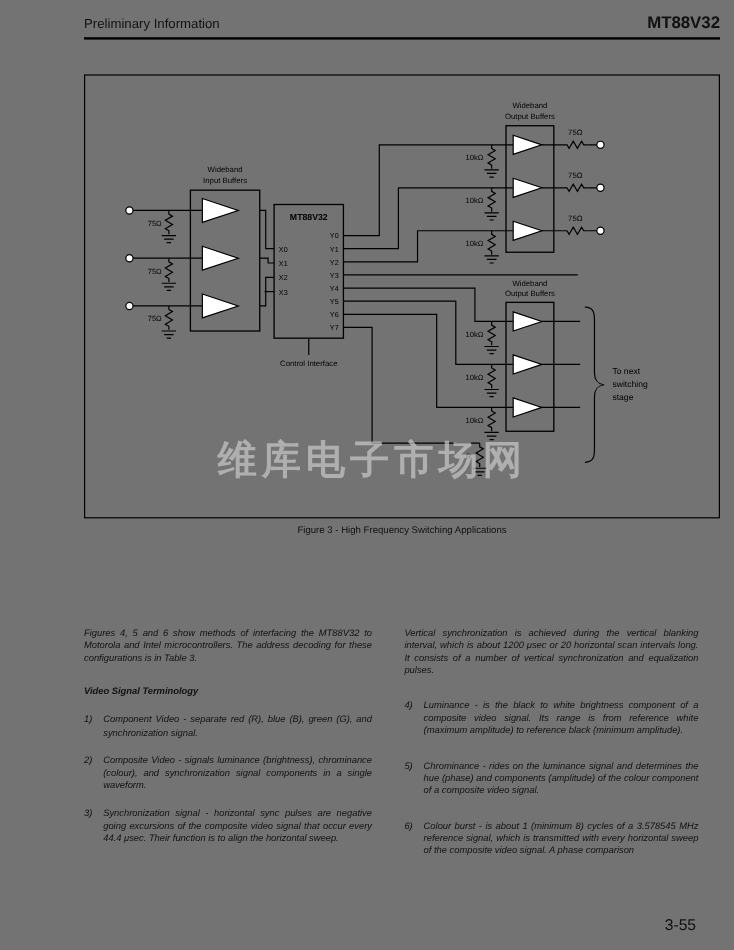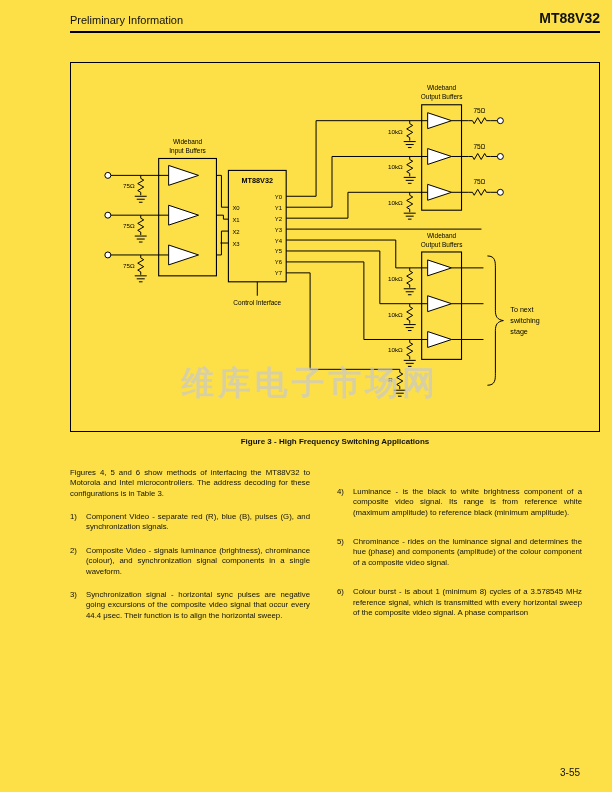--- a/index.html
+++ b/index.html
@@ -1,55 +1,55 @@
 <!DOCTYPE html>
 <html><head>
 <meta charset="utf-8">
 <style>
   * { margin:0; padding:0; box-sizing:border-box; }
   html,body { background:#e9e9e9; }
   body { font-family:"Liberation Sans", sans-serif; color:#111; }
-  .page { position:relative; width:612px; height:792px; background:#fde047; margin:0 auto; overflow:hidden; }
+  .page { position:relative; width:612px; height:792px; background:#737373; margin:0 auto; overflow:hidden; }
 
   
   .header-left  { position:absolute; left:70px; top:14px; font-size:11px; }
   .header-right { position:absolute; right:12px; top:10px; font-size:14px; font-weight:bold; }
   .header-rule  { position:absolute; left:70px; right:12px; top:31px; height:2px; background:#000; }
 
   
   .figure-frame { position:absolute; left:70px; top:62px; width:530px; height:370px; border:1.5px solid #000; }
   .figure-frame svg { display:block; width:100%; height:100%; }
-  .figure-caption { position:absolute; left:70px; top:437px; width:530px; text-align:center; font-size:8px; font-weight:bold; }
+  .figure-caption { position:absolute; left:70px; top:437px; width:530px; text-align:center; font-size:8px; font-weight:normal; }
 
   svg text { font-family:"Liberation Sans", sans-serif; fill:#000; }
   .wire { stroke:#000; stroke-width:1; fill:none; }
   .sym  { stroke:#000; stroke-width:1; fill:none; }
   .box  { stroke:#000; stroke-width:1.1; fill:none; }
   .tri  { stroke:#000; stroke-width:1; fill:#fff; }
   .term { stroke:#000; stroke-width:1; fill:#fff; }
   .lbl-mid  { font-size:6.5px; text-anchor:middle; }
   .lbl-end  { font-size:6.3px; text-anchor:end; }
   .pin      { font-size:6px; }
   .pin-end  { font-size:6px; text-anchor:end; }
   .chip-ttl { font-size:7.3px; font-weight:bold; text-anchor:middle; }
   .note     { font-size:7.2px; }
   .wm       { font-size:33px; font-weight:bold; fill:#c9c9c9; opacity:.7; text-anchor:middle; letter-spacing:4px; }
 
   
-  .body-text { position:absolute; left:70px; top:468px; width:512px; display:flex; }
+  .body-text { position:absolute; left:70px; top:523px; width:512px; display:flex;font-style:italic; }
   .col { font-size:7.8px; line-height:1.33; text-align:justify; }
   .col-left  { width:240px; margin-right:27px; }
   .col-right { width:245px; }
   .vst-heading { font-weight:bold; margin:17px 0 14px 0; }
   .list-item { display:flex; margin-top:13px; }
   .col-right .list-item { margin-top:19px; }
   .item-num  { flex:0 0 16px; }
   .item-text { flex:1; text-align:justify; }
 
-  .page-num { position:absolute; right:32px; bottom:14px; font-size:10px; }
+  .page-num { position:absolute; right:32px; bottom:14px; font-size:13px; }
 </style>
 </head>
 <body>
 
 <div class="page">
 
   <div class="header-left">Preliminary Information</div>
   <div class="header-right">MT88V32</div>
   <div class="header-rule"></div>
 
@@ -195,34 +195,36 @@
 
       <text class="wm" x="240" y="333">维库电子市场网</text>
     </svg>
   </div>
 
   <div class="figure-caption">Figure 3 - High Frequency Switching Applications</div>
 
   <div class="body-text">
     <div class="col col-left">
       <div class="intro">Figures 4, 5 and 6 show methods of interfacing the MT88V32 to Motorola and Intel microcontrollers. The address decoding for these configurations is in Table 3.</div>
+      <div class="vst-heading">Video Signal Terminology</div>
       <div class="list-item">
         <div class="item-num">1)</div>
-        <div class="item-text">Component Video - separate red (R), blue (B), pulses (G), and synchronization signals.</div>
+        <div class="item-text">Component Video - separate red (R), blue (B), green (G), and synchronization signal.</div>
       </div>
       <div class="list-item">
         <div class="item-num">2)</div>
         <div class="item-text">Composite Video - signals luminance (brightness), chrominance (colour), and synchronization signal components in a single waveform.</div>
       </div>
       <div class="list-item">
         <div class="item-num">3)</div>
         <div class="item-text">Synchronization signal - horizontal sync pulses are negative going excursions of the composite video signal that occur every 44.4 μsec. Their function is to align the horizontal sweep.</div>
       </div>
     </div>
     <div class="col col-right">
+      <div class="intro">Vertical synchronization is achieved during the vertical blanking interval, which is about 1200 μsec or 20 horizontal scan intervals long. It consists of a number of vertical synchronization and equalization pulses.</div>
       <div class="list-item">
         <div class="item-num">4)</div>
         <div class="item-text">Luminance - is the black to white brightness component of a composite video signal. Its range is from reference white (maximum amplitude) to reference black (minimum amplitude).</div>
       </div>
       <div class="list-item">
         <div class="item-num">5)</div>
         <div class="item-text">Chrominance - rides on the luminance signal and determines the hue (phase) and components (amplitude) of the colour component of a composite video signal.</div>
       </div>
       <div class="list-item">
         <div class="item-num">6)</div>

